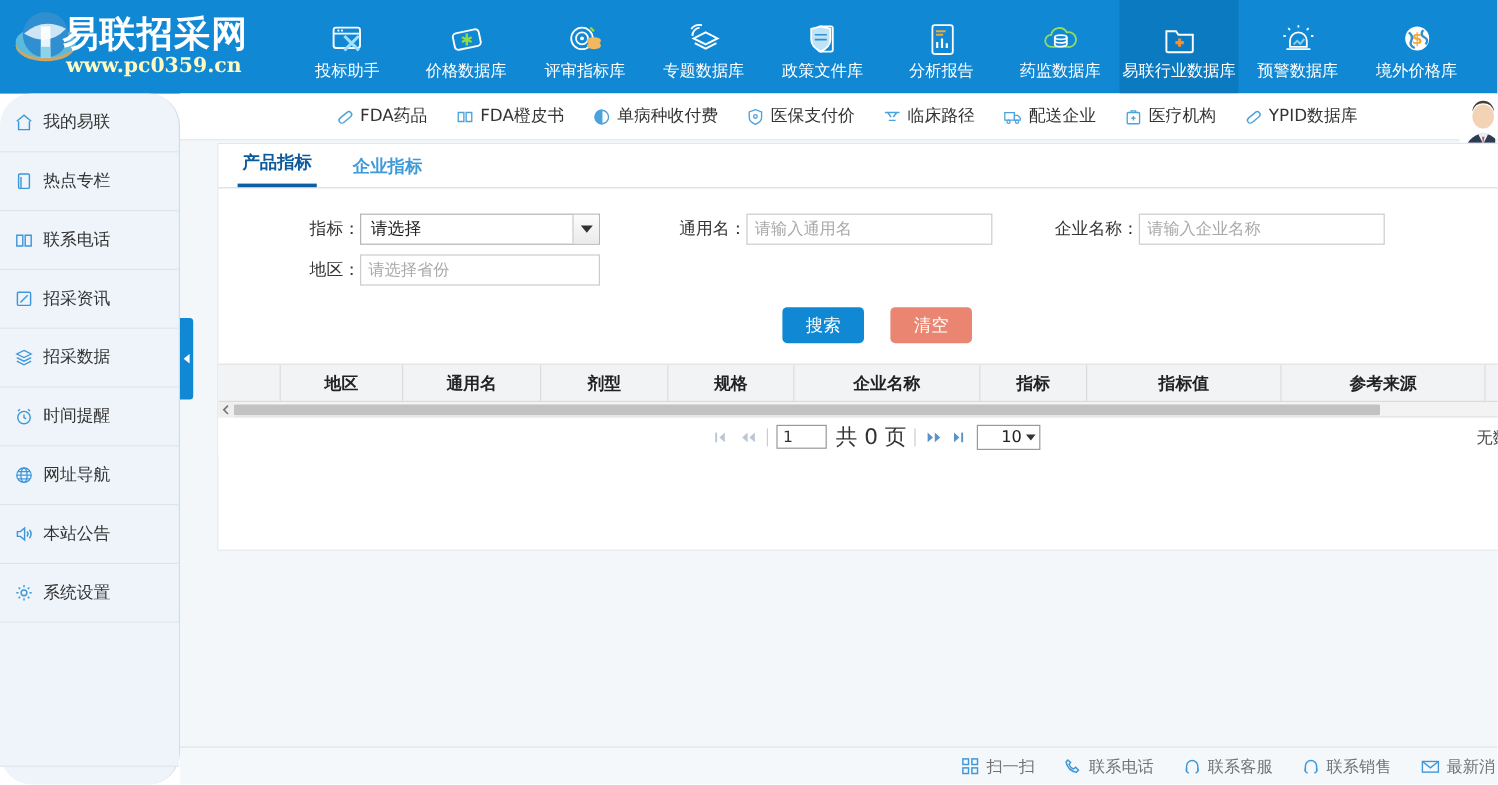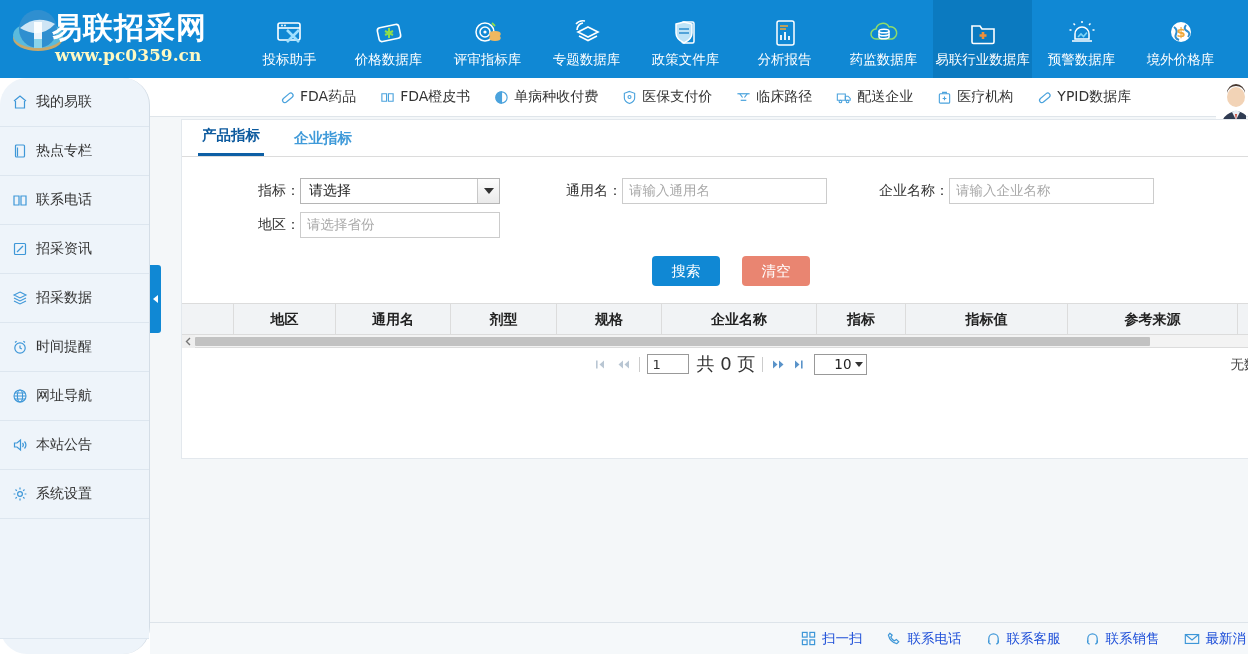--- a/index.html
+++ b/index.html
@@ -194,21 +194,21 @@
 
   
   .footer {
     position: absolute; left: 150px; bottom: 0; width: 1098px; height: 32px;
     background: #f5f8fa; border-top: 1px solid #dde4ea;
     display: flex; align-items: center; justify-content: flex-end;
     gap: 24px; padding-right: 2px;
   }
   .foot-item {
     display: flex; align-items: center; gap: 6px;
-    font-size: 13.5px; color: #1d4ed8; cursor: pointer; white-space: nowrap;
+    font-size: 13.5px; color: #737373; cursor: pointer; white-space: nowrap;
   }
   .foot-item .f-ico { color: #3e97d8; display: flex; align-items: center; }
 </style>
 </head>
 <body>
 
 <div class="app">
 
   <div class="topbar">
 

